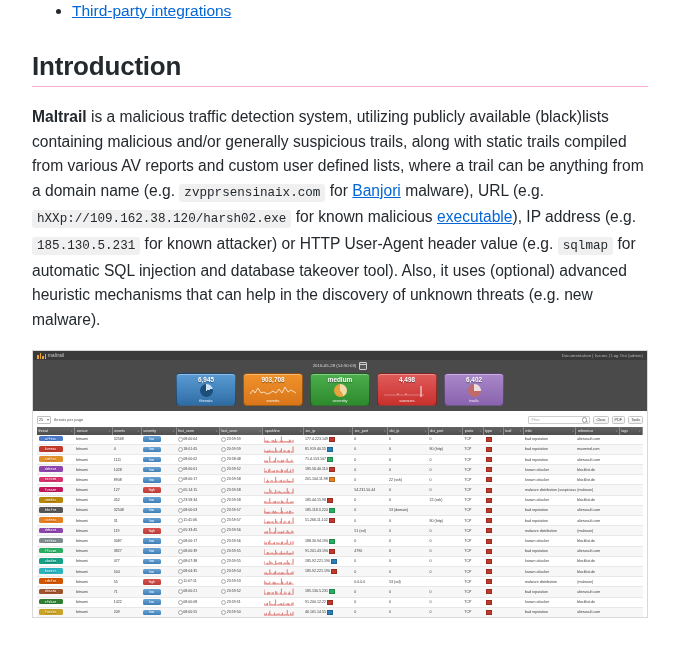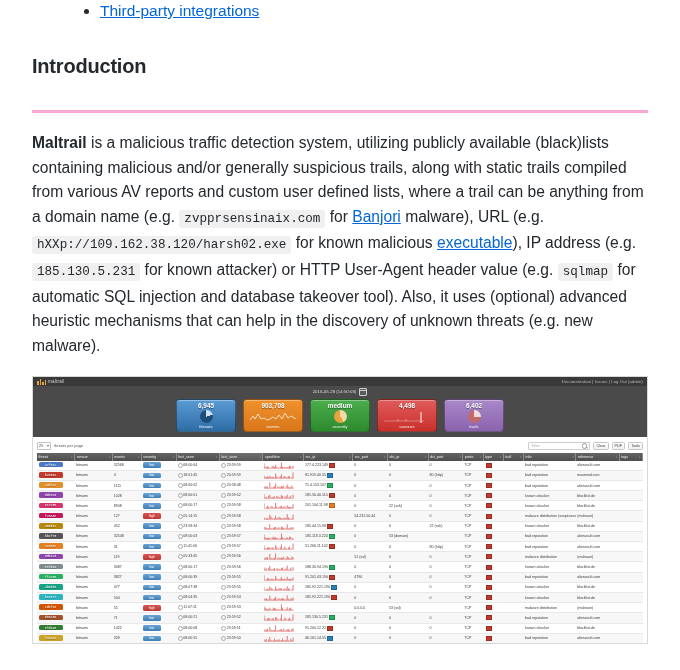--- a/index.html
+++ b/index.html
@@ -8,27 +8,27 @@
     width:680px;height:670px;overflow:hidden;
     background:#ffffff;
     font-family:"Liberation Sans", sans-serif;
     color:#24292e;
     -webkit-font-smoothing:antialiased;
   }
   .page{padding:0 32px;box-sizing:border-box;width:680px;}
 
   
   ul.toc{margin:0;padding:0 0 0 40px;list-style:disc;}
-  ul.toc li{font-size:15.5px;line-height:22px;color:#24292e;margin-left:28px;}
+  ul.toc li{font-size:15.5px;line-height:22px;color:#24292e;}
   ul.toc li a{color:#0366d6;text-decoration:underline;}
 
   
   h2.sec{
-    font-size:20px;line-height:32px;font-weight:bold;margin:28px 0 0 0;
-    padding-bottom:28px;border-bottom:3px solid #f9a8d4;color:#24292e;
+    font-size:26px;line-height:32px;font-weight:bold;margin:28px 0 0 0;
+    padding-bottom:4px;border-bottom:1px solid #f9a8d4;color:#24292e;
     letter-spacing:-0.2px;
   }
 
   
   p.body{
     font-size:15.6px;line-height:24.6px;margin:18px 0 0 0;color:#24292e;
     text-align:left;
   }
   p.body b{font-weight:bold;}
   p.body a{color:#0366d6;text-decoration:underline;}

